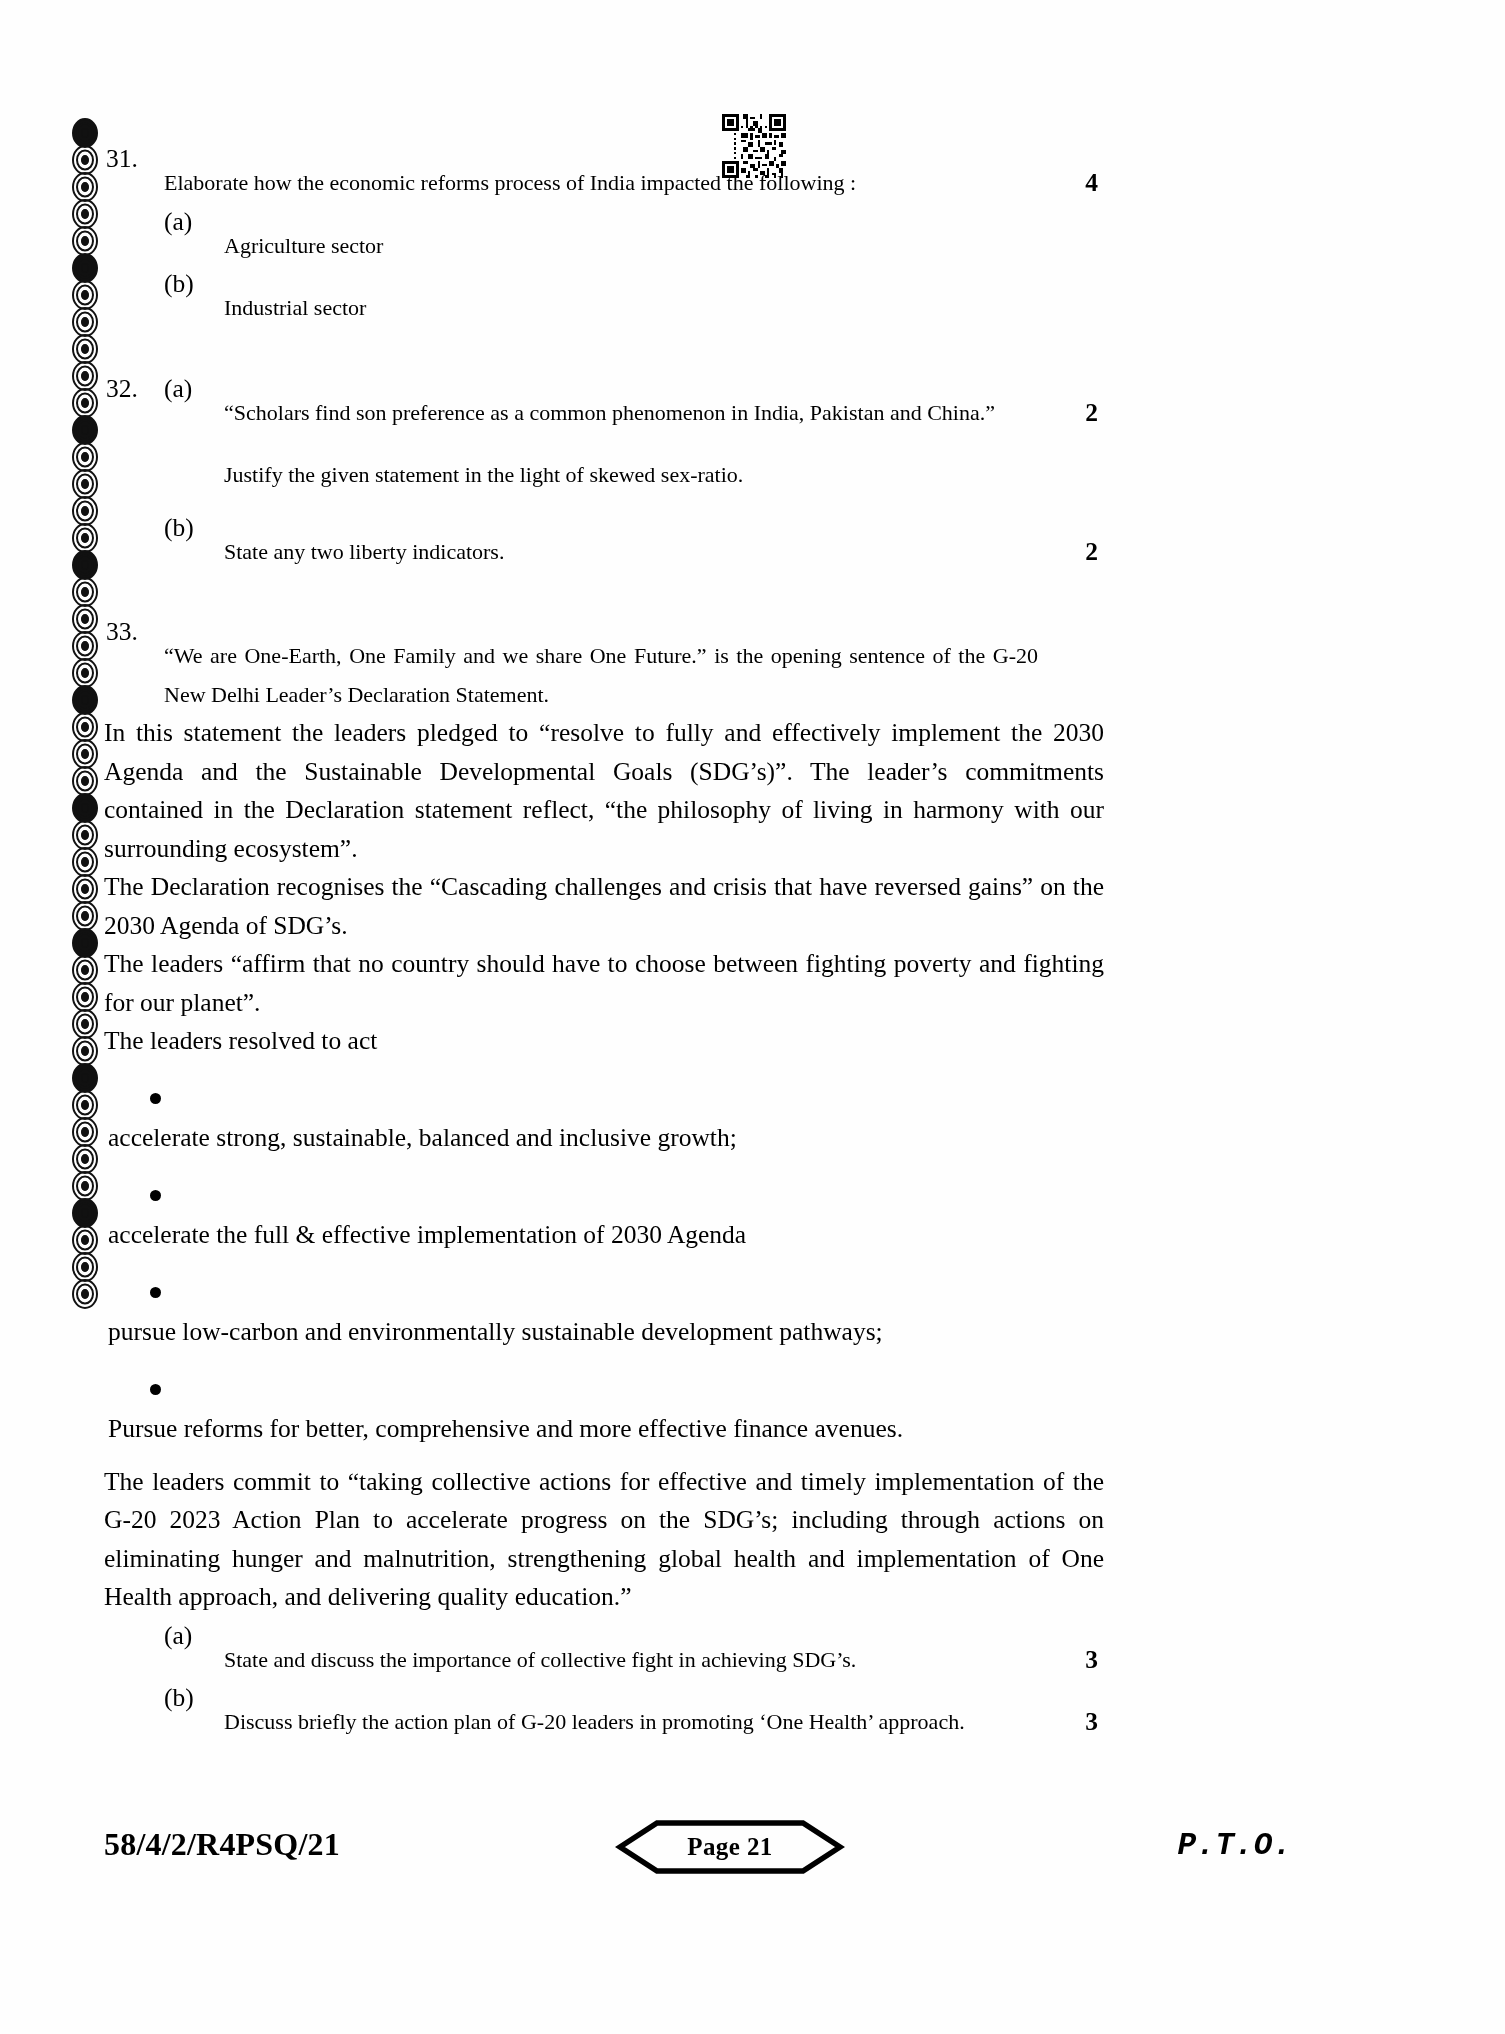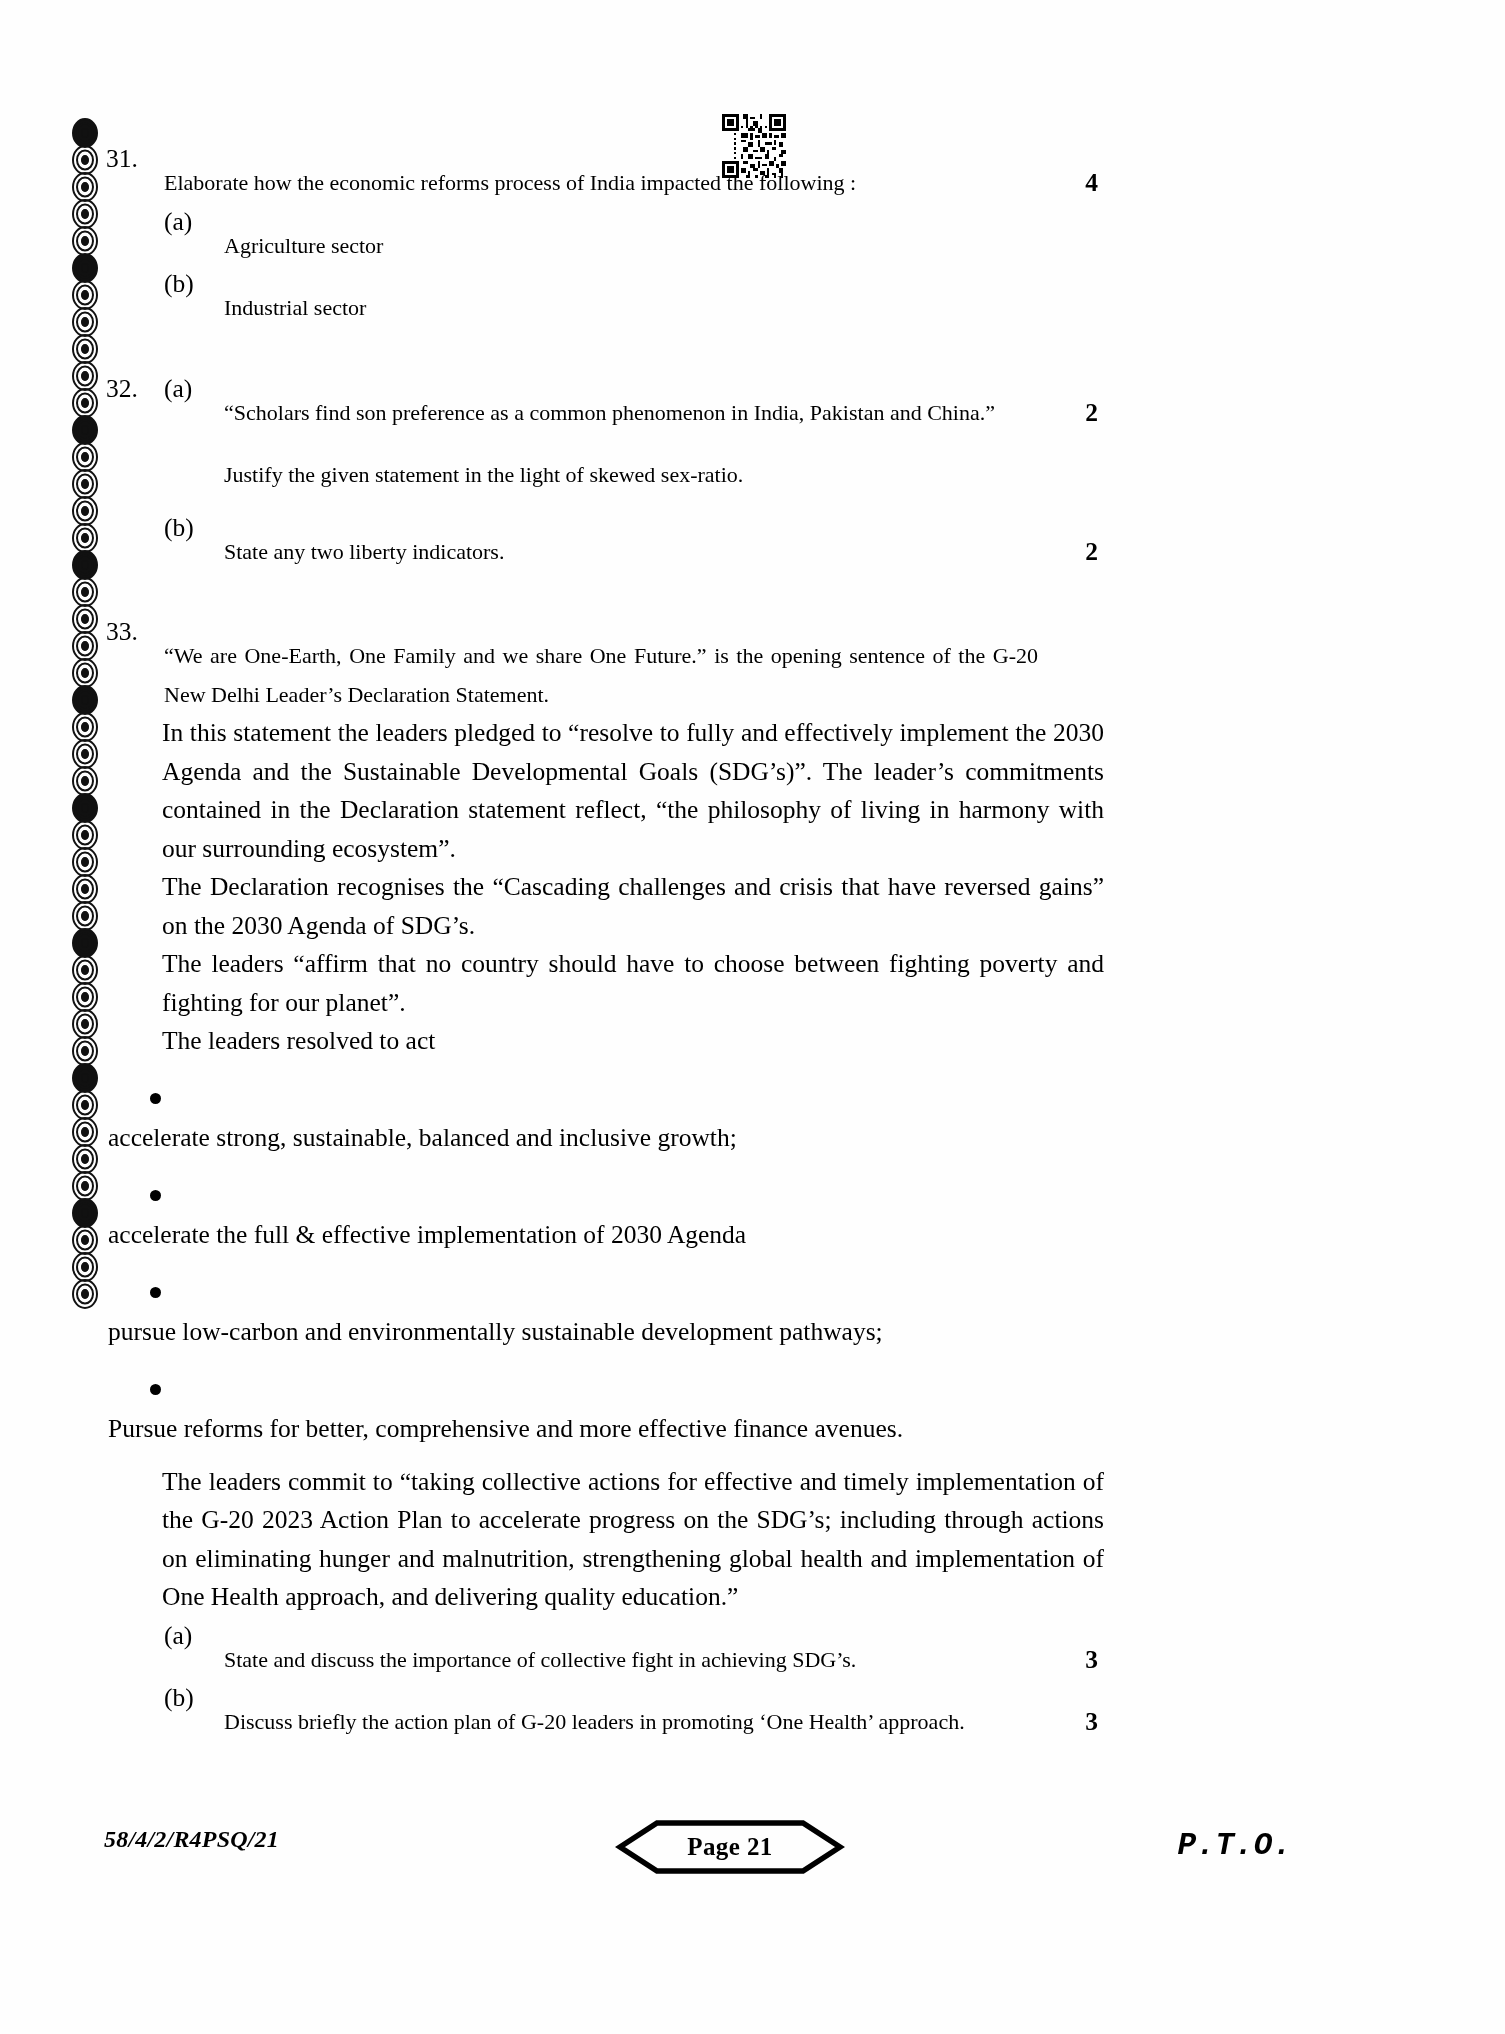--- a/index.html
+++ b/index.html
@@ -156,20 +156,21 @@
     line-height: 38.5px;
     text-align: justify;
     text-justify: inter-word;
     padding-left: 4px;
   }
 
   
   .parablock {
     width: 1000px;
     display: flex;
+    flex-direction: column;
   }
   .parablock .pad { width: 58px; flex: none; }
   .parablock .ptext {
     flex: 1 1 auto;
     font-size: 25.5px;
     line-height: 38.5px;
     text-align: justify;
     text-justify: inter-word;
   }
   .parablock .ptext.left { text-align: left; }
@@ -179,24 +180,23 @@
     position: absolute;
     left: 104px;
     top: 1820px;
     width: 1300px;
     height: 60px;
   }
   #footer-code {
     position: absolute;
     left: 0px;
     top: 6px;
-    font-size: 24px;
+    font-size: 32px;
     font-weight: bold;
     letter-spacing: 0.2px;
-    font-style: italic;
   }
   #page-badge {
     position: absolute;
     left: 511px;
     top: 0px;
     width: 230px;
     height: 54px;
   }
   #page-badge svg { position: absolute; inset: 0; width: 100%; height: 100%; }
   #page-badge .label {

